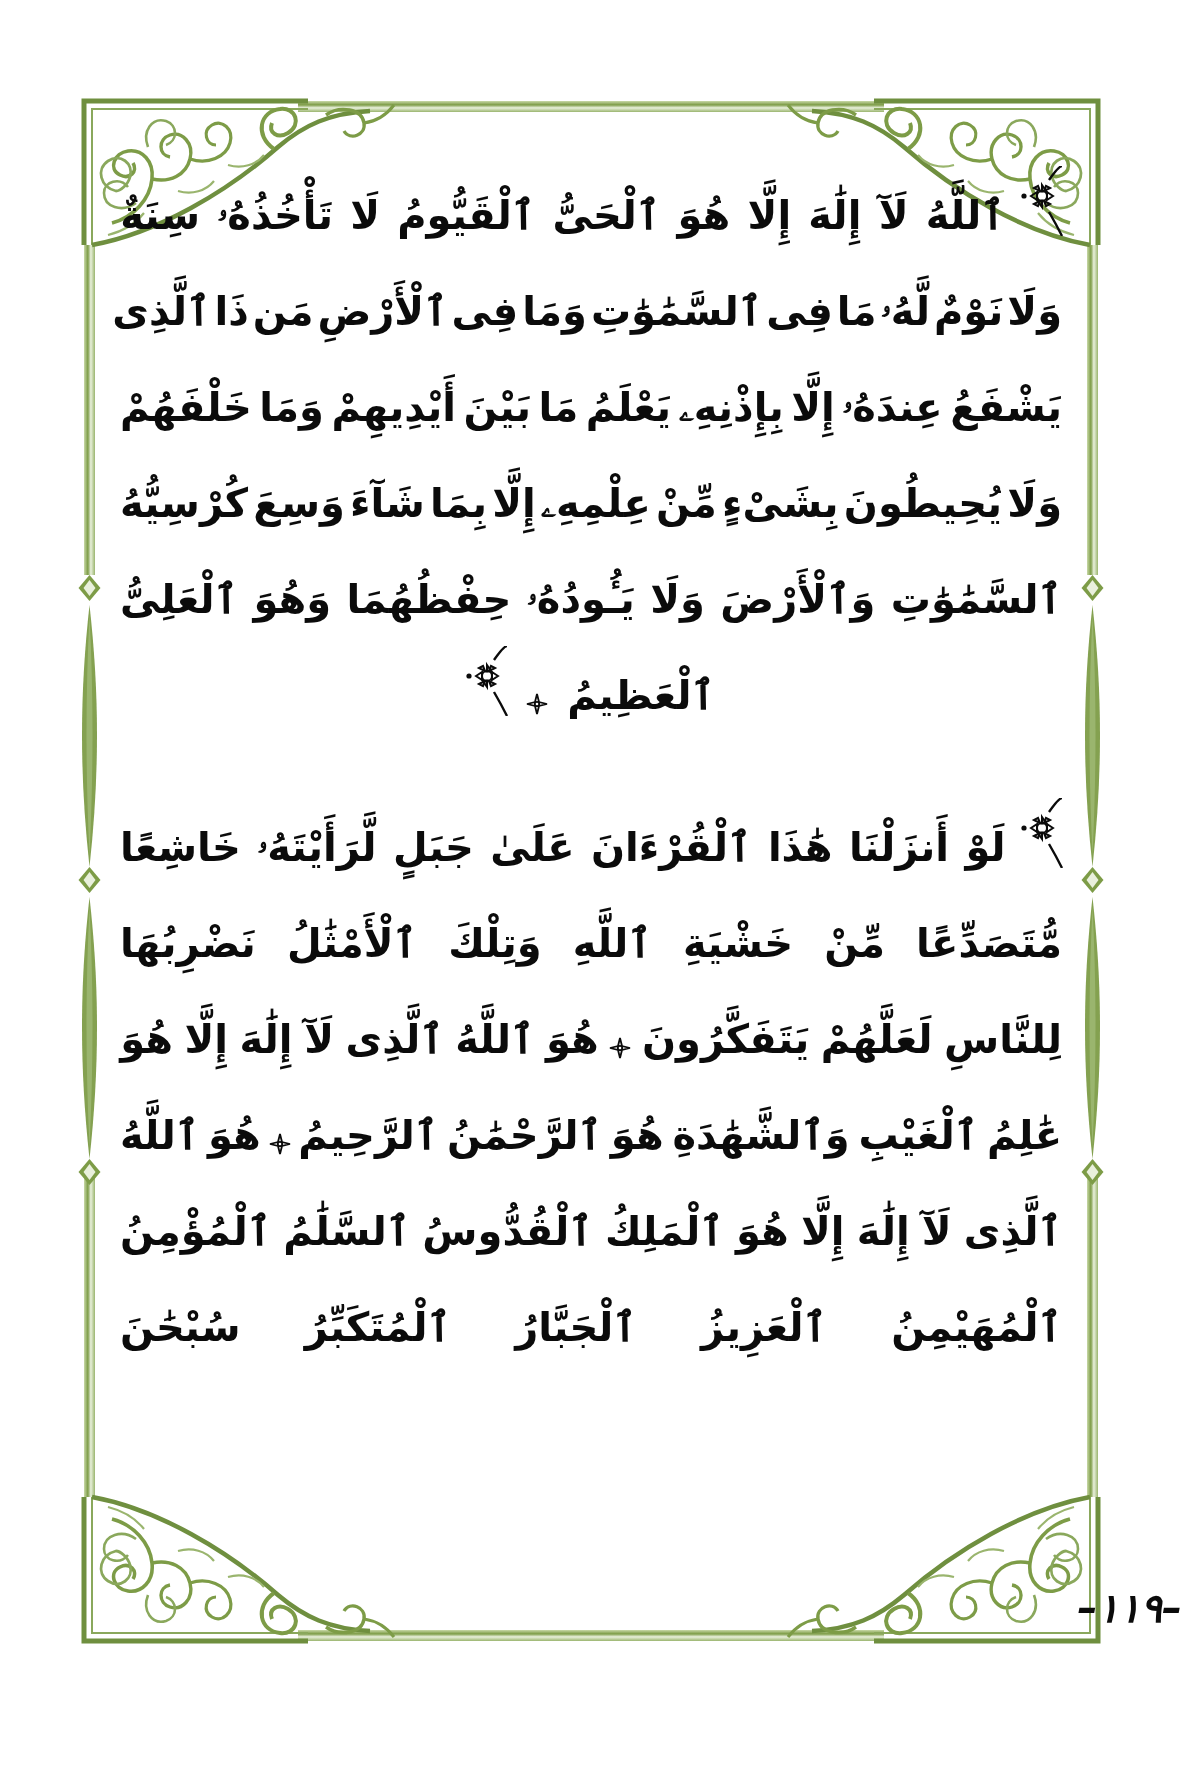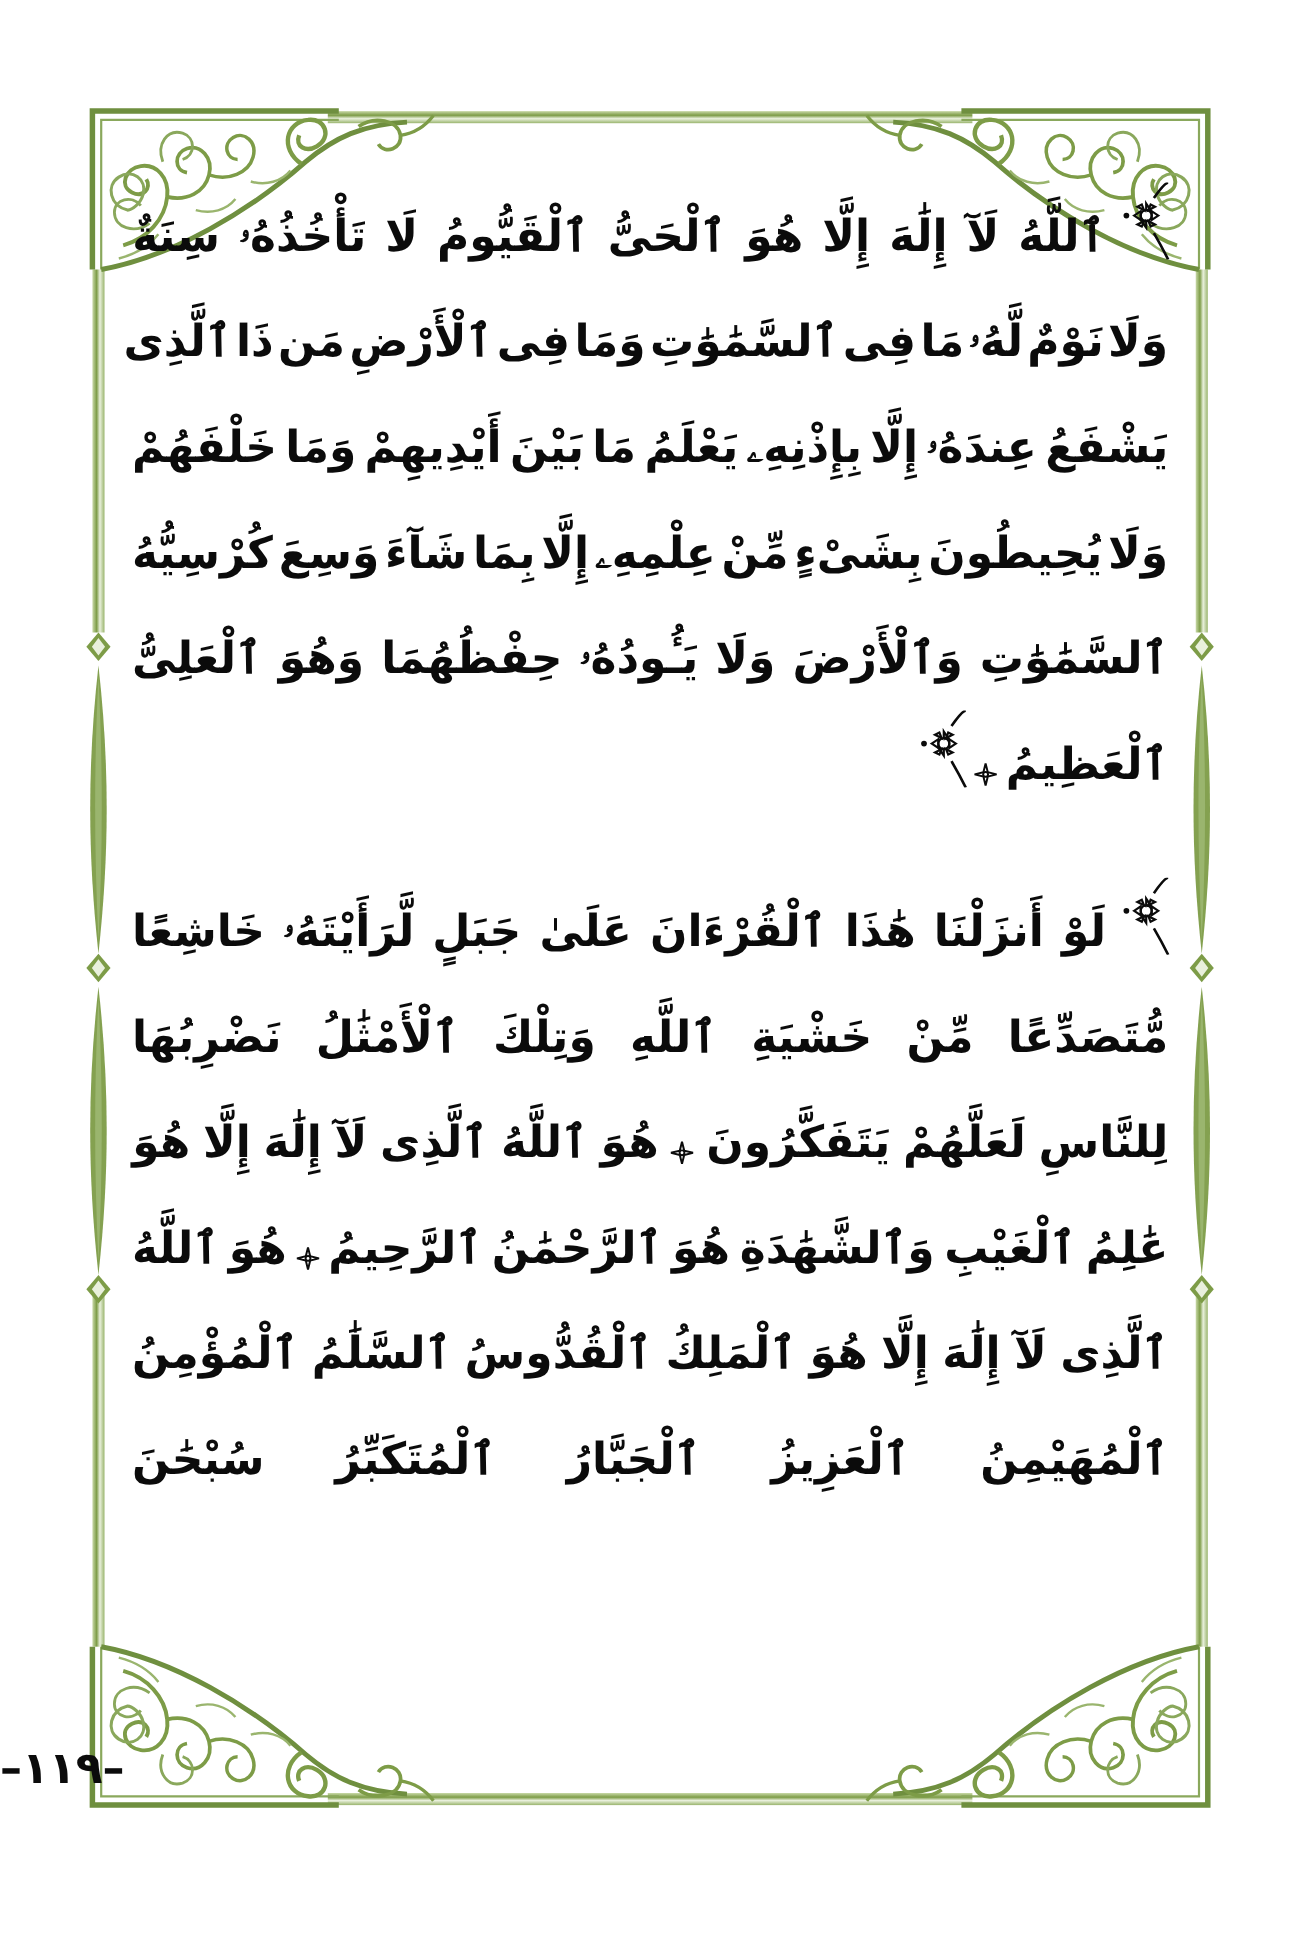--- a/index.html
+++ b/index.html
@@ -55,21 +55,21 @@
     display: flex;
     flex-direction: row;
     align-items: flex-end;
     justify-content: space-between;
     width: 100%;
     height: 96px;
     direction: rtl;
     white-space: nowrap;
     overflow: visible;
   }
-  .verse-line.center { justify-content: flex-start; gap: 4px; }
+  .verse-line.center { justify-content: center; gap: 16px; }
 
   .ar {
     font-family: "DejaVu Sans", "Liberation Serif", serif;
     font-size: 40px;
     line-height: 1.05;
     color: #0b0b0b;
     font-weight: 600;
     direction: rtl;
     unicode-bidi: isolate;
     letter-spacing: 0;
@@ -95,26 +95,27 @@
     flex: 0 0 auto;
   }
   .star-sep svg { display:block; width:100%; height:100%; }
 
   
   #page-number {
     position: absolute;
     left: 0;
     right: 0;
     top: 1585px;
-    text-align: left;
+    text-align: right;
     font-family: "DejaVu Sans", "Liberation Serif", serif;
     font-size: 40px;
     font-weight: 600;
     color: #0b0b0b;
     direction: rtl;
+    font-style: italic;
   }
 </style>
 </head>
 <body>
 
 <div id="page">
 
   <div id="frame">
     <svg viewBox="0 0 1026 1552" xmlns="http://www.w3.org/2000/svg" aria-hidden="true">
       <defs>

